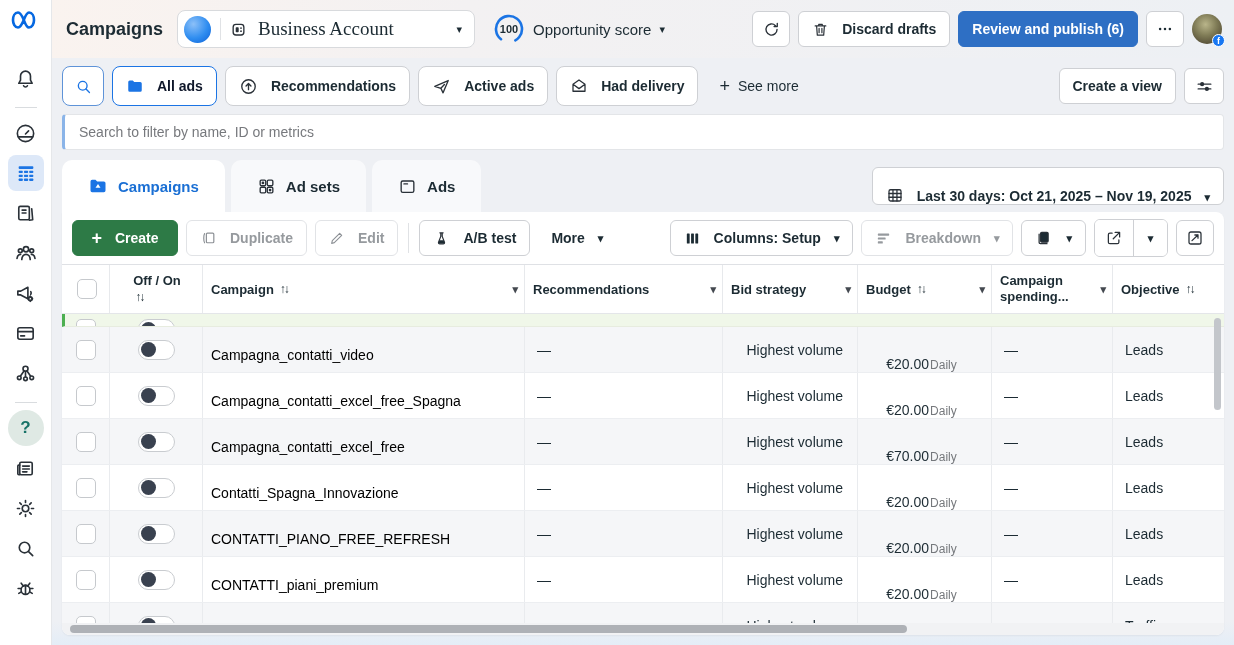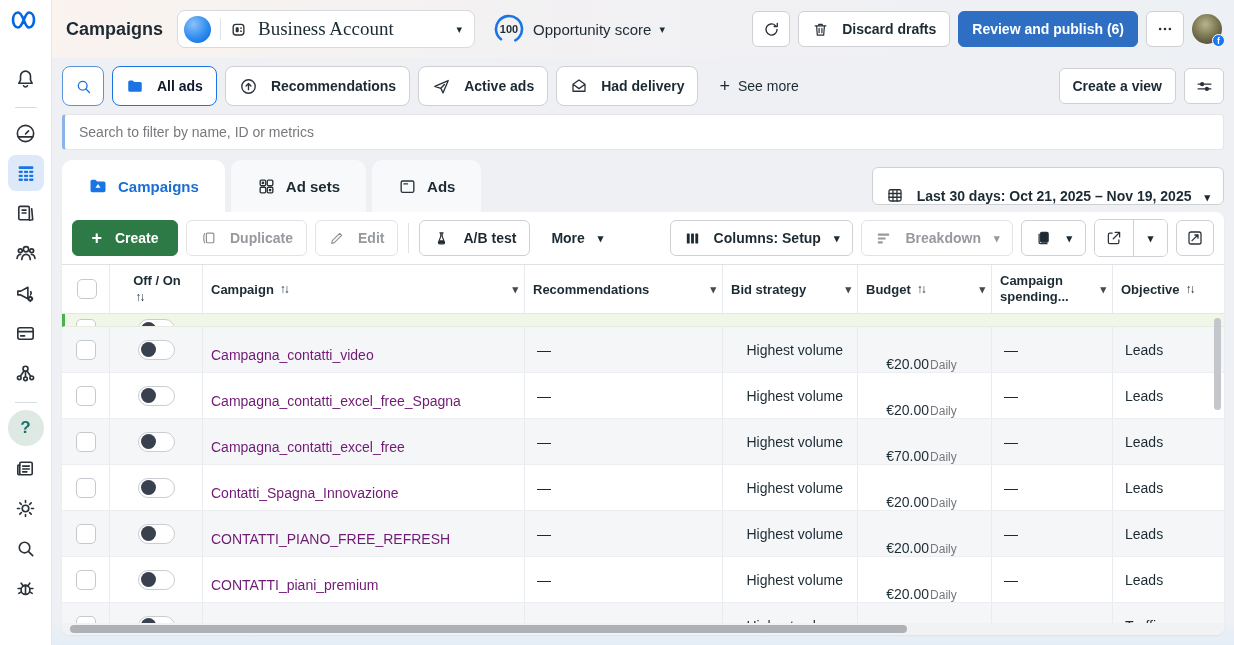--- a/index.html
+++ b/index.html
@@ -83,21 +83,21 @@
   .row { height:46px; font-size:14px; border-bottom:1px solid #eceef1; }
   .row:nth-child(odd of .row) { background:#f5f6f8; }
   .row:nth-child(even of .row) { background:#fff; }
   .cell { display:flex; align-items:center; border-right:1px solid #e9ebee; padding:0 8px; overflow:hidden; }
   .cell:last-child { border-right:none; }
   .cell.center { justify-content:center; }
   .cell.right { justify-content:flex-end; text-align:right; padding-right:14px; }
   .cell.budget { flex-direction:row; align-items:flex-end; justify-content:center; padding-right:14px; gap:1px; }
   .b-per { font-size:12px; color:#75787c; }
   .cell.pad12 { padding-left:12px; }
-  .link { color:#701a75; text-decoration:none; white-space:nowrap; cursor:pointer;margin-top:11px; }
+  .link { color:#000000; text-decoration:none; white-space:nowrap; cursor:pointer;margin-top:11px; }
   .checkbox { width:20px; height:20px; border:1px solid #c6c9cd; border-radius:5px; background:#fff; cursor:pointer; }
   .toggle { width:37px; height:20px; border:1px solid #c9ccd0; border-radius:11px; background:#fff; position:relative; cursor:pointer; display:inline-block; }
   .knob { position:absolute; left:2px; top:1.5px; width:15px; height:15px; border-radius:50%; background:#39414f; }
   .vscroll { position:absolute; right:3px; top:4px; width:7px; height:92px; background:#c3c6cb; border-radius:4px; }
   .hscroll-track { height:12px; background:#f1f2f4; display:flex; align-items:center; }
   .hscroll-thumb { height:8px; width:72%; margin-left:8px; background:#aeb1b6; border-radius:5px; cursor:pointer; }
 </style>
 </head>
 <body>
 

